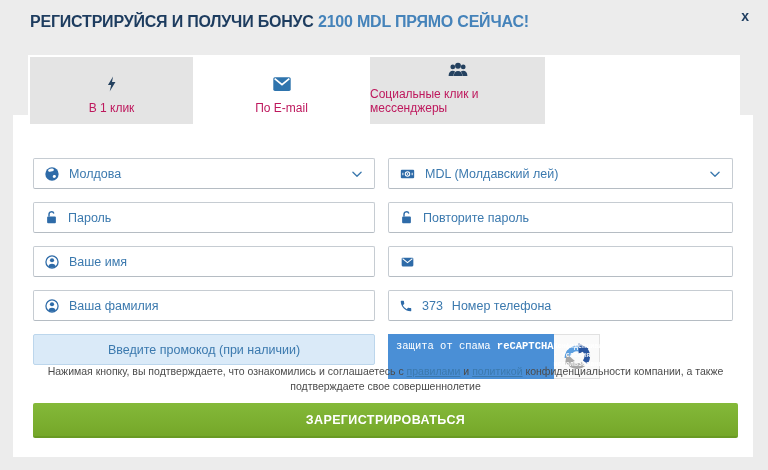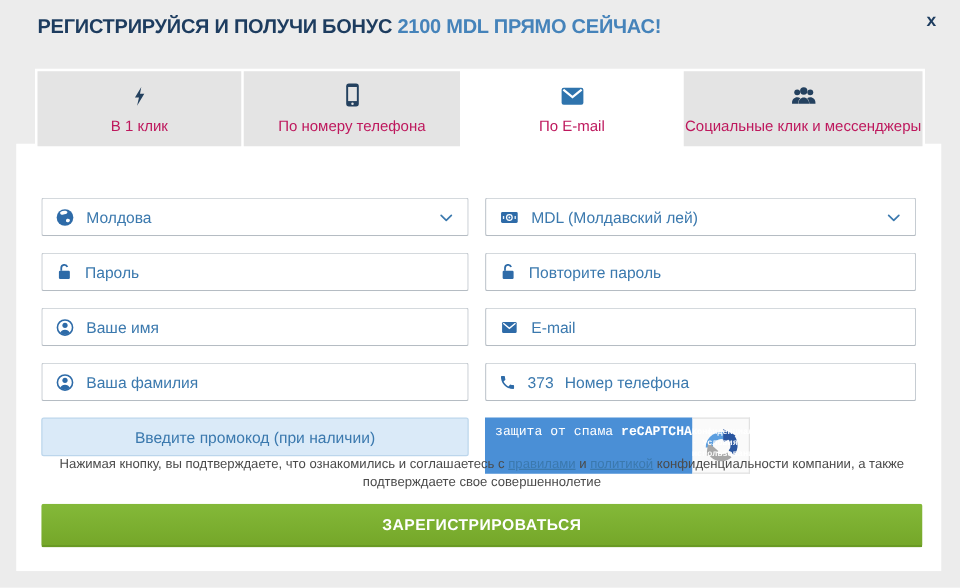--- a/index.html
+++ b/index.html
@@ -108,30 +108,20 @@
 
 <div class="tabs">
   <div class="tab">
     <span class="t-icon">
       <svg viewBox="0 0 24 24" width="18" height="22">
           <path d="M13.4 2 6.6 13.3h4.3L8.9 22l7.7-12.6h-4.6L13.4 2z" fill="currentColor"></path>
         </svg>
     </span>
     <span class="t-label">В 1 клик</span>
   </div>
-  <div class="tab">
-    <span class="t-icon">
-      <svg viewBox="0 0 24 24" width="22" height="24">
-          <rect x="6.5" y="2" width="11" height="20" rx="2.4" fill="currentColor"></rect>
-          <rect x="8.2" y="5" width="7.6" height="12.3" fill="#e4e4e4"></rect>
-          <circle cx="12" cy="19.6" r="1.1" fill="#e4e4e4"></circle>
-        </svg>
-    </span>
-    <span class="t-label">По номеру телефона</span>
-  </div>
   <div class="tab active">
     <span class="t-icon">
       <svg viewBox="0 0 24 24" width="26" height="22">
           <rect x="2.5" y="4.5" width="19" height="15" rx="1.8" fill="currentColor"></rect>
           <path d="M4 6.2l8 6.6 8-6.6" stroke="#fff" stroke-width="1.9" fill="none"></path>
         </svg>
     </span>
     <span class="t-label">По E-mail</span>
   </div>
   <div class="tab">
@@ -216,21 +206,20 @@
     <input type="text" placeholder="Ваше имя" style="">
   </div>
 
   <div class="field">
     <span class="f-icon">
       <svg viewBox="0 0 24 24" width="17" height="14">
           <rect x="2" y="4.5" width="20" height="15" rx="1.8" fill="currentColor"></rect>
           <path d="M3.6 6.2l8.4 6.9 8.4-6.9" stroke="#fff" stroke-width="1.9" fill="none"></path>
         </svg>
     </span>
-    <input type="text" placeholder="E-mail" style="">
   </div>
 
   <div class="field">
     <span class="f-icon">
       <svg viewBox="0 0 24 24" width="16" height="16">
           <circle cx="12" cy="12" r="9.1" fill="none" stroke="currentColor" stroke-width="1.9"></circle>
           <circle cx="12" cy="9.4" r="3.1" fill="currentColor"></circle>
           <path d="M6.2 18.3a6.4 6.4 0 0 1 11.6 0 9.1 9.1 0 0 1-11.6 0z" fill="currentColor"></path>
         </svg>
     </span>

